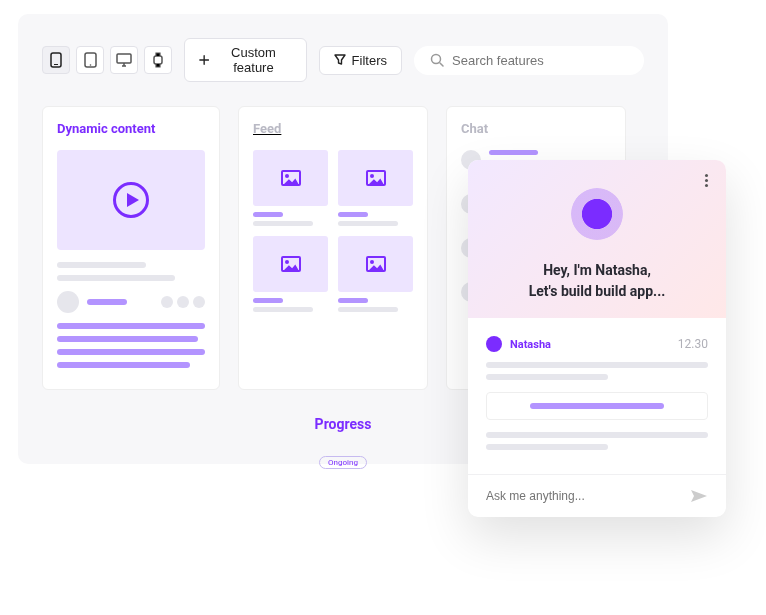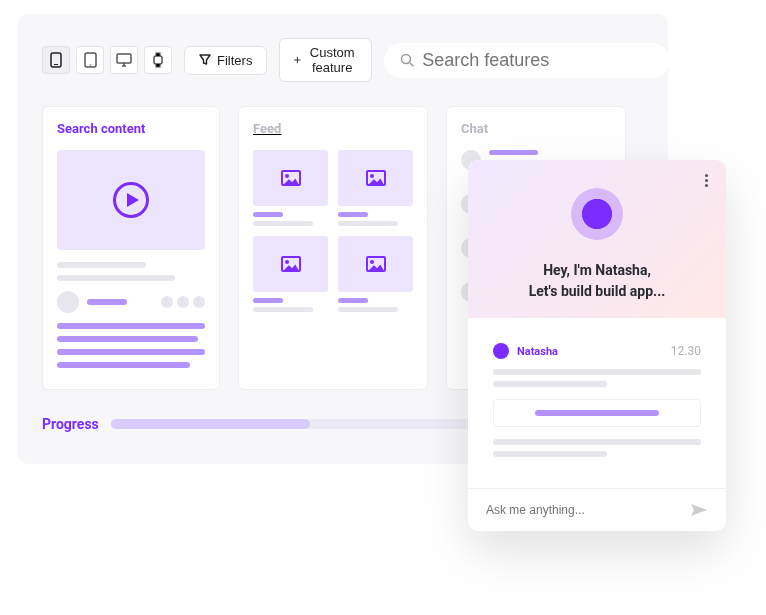--- a/index.html
+++ b/index.html
@@ -59,21 +59,21 @@
       align-items: center;
       gap: 8px;
       flex: 1;
       color: #999;
       font-size: 13px;
     }
     .search-wrap input {
       border: none;
       outline: none;
       flex: 1;
-      font-size: 18px;
+      font-size: 13px;
       background: transparent;
     }
     .cards-row { display: flex; gap: 18px; }
     .card {
       background: #fff;
       border: 1px solid #eee;
       border-radius: 6px;
       padding: 14px;
       flex-shrink: 0;
     }
@@ -207,20 +207,21 @@
       border-radius: 3px;
       margin-bottom: 5px;
     }
     .chat-line.purple { background: #b394ff; width: 40%; }
     
     .progress-row {
       display: flex;
       align-items: center;
       gap: 12px;
       margin-top: 26px;
+      flex-direction: column;
     }
     .progress-label {
       font-size: 14px;
       font-weight: 700;
       color: #7b2cff;
     }
     .progress-bar {
       flex: 1;
       height: 10px;
       background: #eceaf4;
@@ -279,21 +280,21 @@
       background: radial-gradient(circle at center, #7b2cff 40%, rgba(123,44,255,0.25) 42%, rgba(123,44,255,0.25) 70%, transparent 72%);
       margin: 6px auto 20px;
     }
     .hero-text {
       font-size: 14px;
       font-weight: 700;
       color: #2a2a33;
       line-height: 1.5;
     }
     .chat-body-area {
-      padding: 25px;
+      padding: 18px;
     }
     .msg-header {
       display: flex;
       align-items: center;
       justify-content: space-between;
       margin-bottom: 10px;
     }
     .msg-header-left {
       display: flex;
       align-items: center;
@@ -379,45 +380,45 @@
       <div class="device-btn">
         <svg width="12" height="16" viewBox="0 0 12 16">
             <rect x="2" y="4" width="8" height="8" rx="2" fill="none" stroke="currentColor" stroke-width="1.5"></rect>
             <path d="M4 4V1h4v3M4 12v3h4v-3" stroke="currentColor" stroke-width="1.2"></path>
           </svg>
       </div>
     </div>
 
     <button class="pill-btn">
       <svg width="12" height="12" viewBox="0 0 12 12">
+          <path d="M6 1v10M1 6h10" stroke="#222" stroke-width="1.6" stroke-linecap="round"></path>
+        </svg>
+      <span>Custom feature</span>
+    </button>
+
+    <button class="pill-btn">
+      <svg width="12" height="12" viewBox="0 0 12 12">
           <path d="M1 1h10L7.5 6v4l-3-1V6z" fill="none" stroke="#222" stroke-width="1.4" stroke-linejoin="round"></path>
         </svg>
       <span>Filters</span>
-    </button>
-
-    <button class="pill-btn">
-      <svg width="12" height="12" viewBox="0 0 12 12">
-          <path d="M6 1v10M1 6h10" stroke="#222" stroke-width="1.6" stroke-linecap="round"></path>
-        </svg>
-      <span>Custom feature</span>
     </button>
 
     <div class="search-wrap">
       <svg width="14" height="14" viewBox="0 0 14 14">
           <circle cx="6" cy="6" r="4.5" fill="none" stroke="#999" stroke-width="1.5"></circle>
           <path d="M10 10l3 3" stroke="#999" stroke-width="1.5" stroke-linecap="round"></path>
         </svg>
       <input type="text" placeholder="Search features" style="">
     </div>
   </div>
 
   <div class="cards-row">
 
     <div class="card dynamic">
-      <div class="card-title">Search content</div>
+      <div class="card-title">Dynamic content</div>
       <div class="video-thumb">
         <div class="play"></div>
       </div>
       <div class="lines">
         <div class="line short"></div>
         <div class="line" style="width:80%"></div>
       </div>
       <div class="author-row">
         <div class="avatar-sm"></div>
         <div class="avatar-name"></div>

